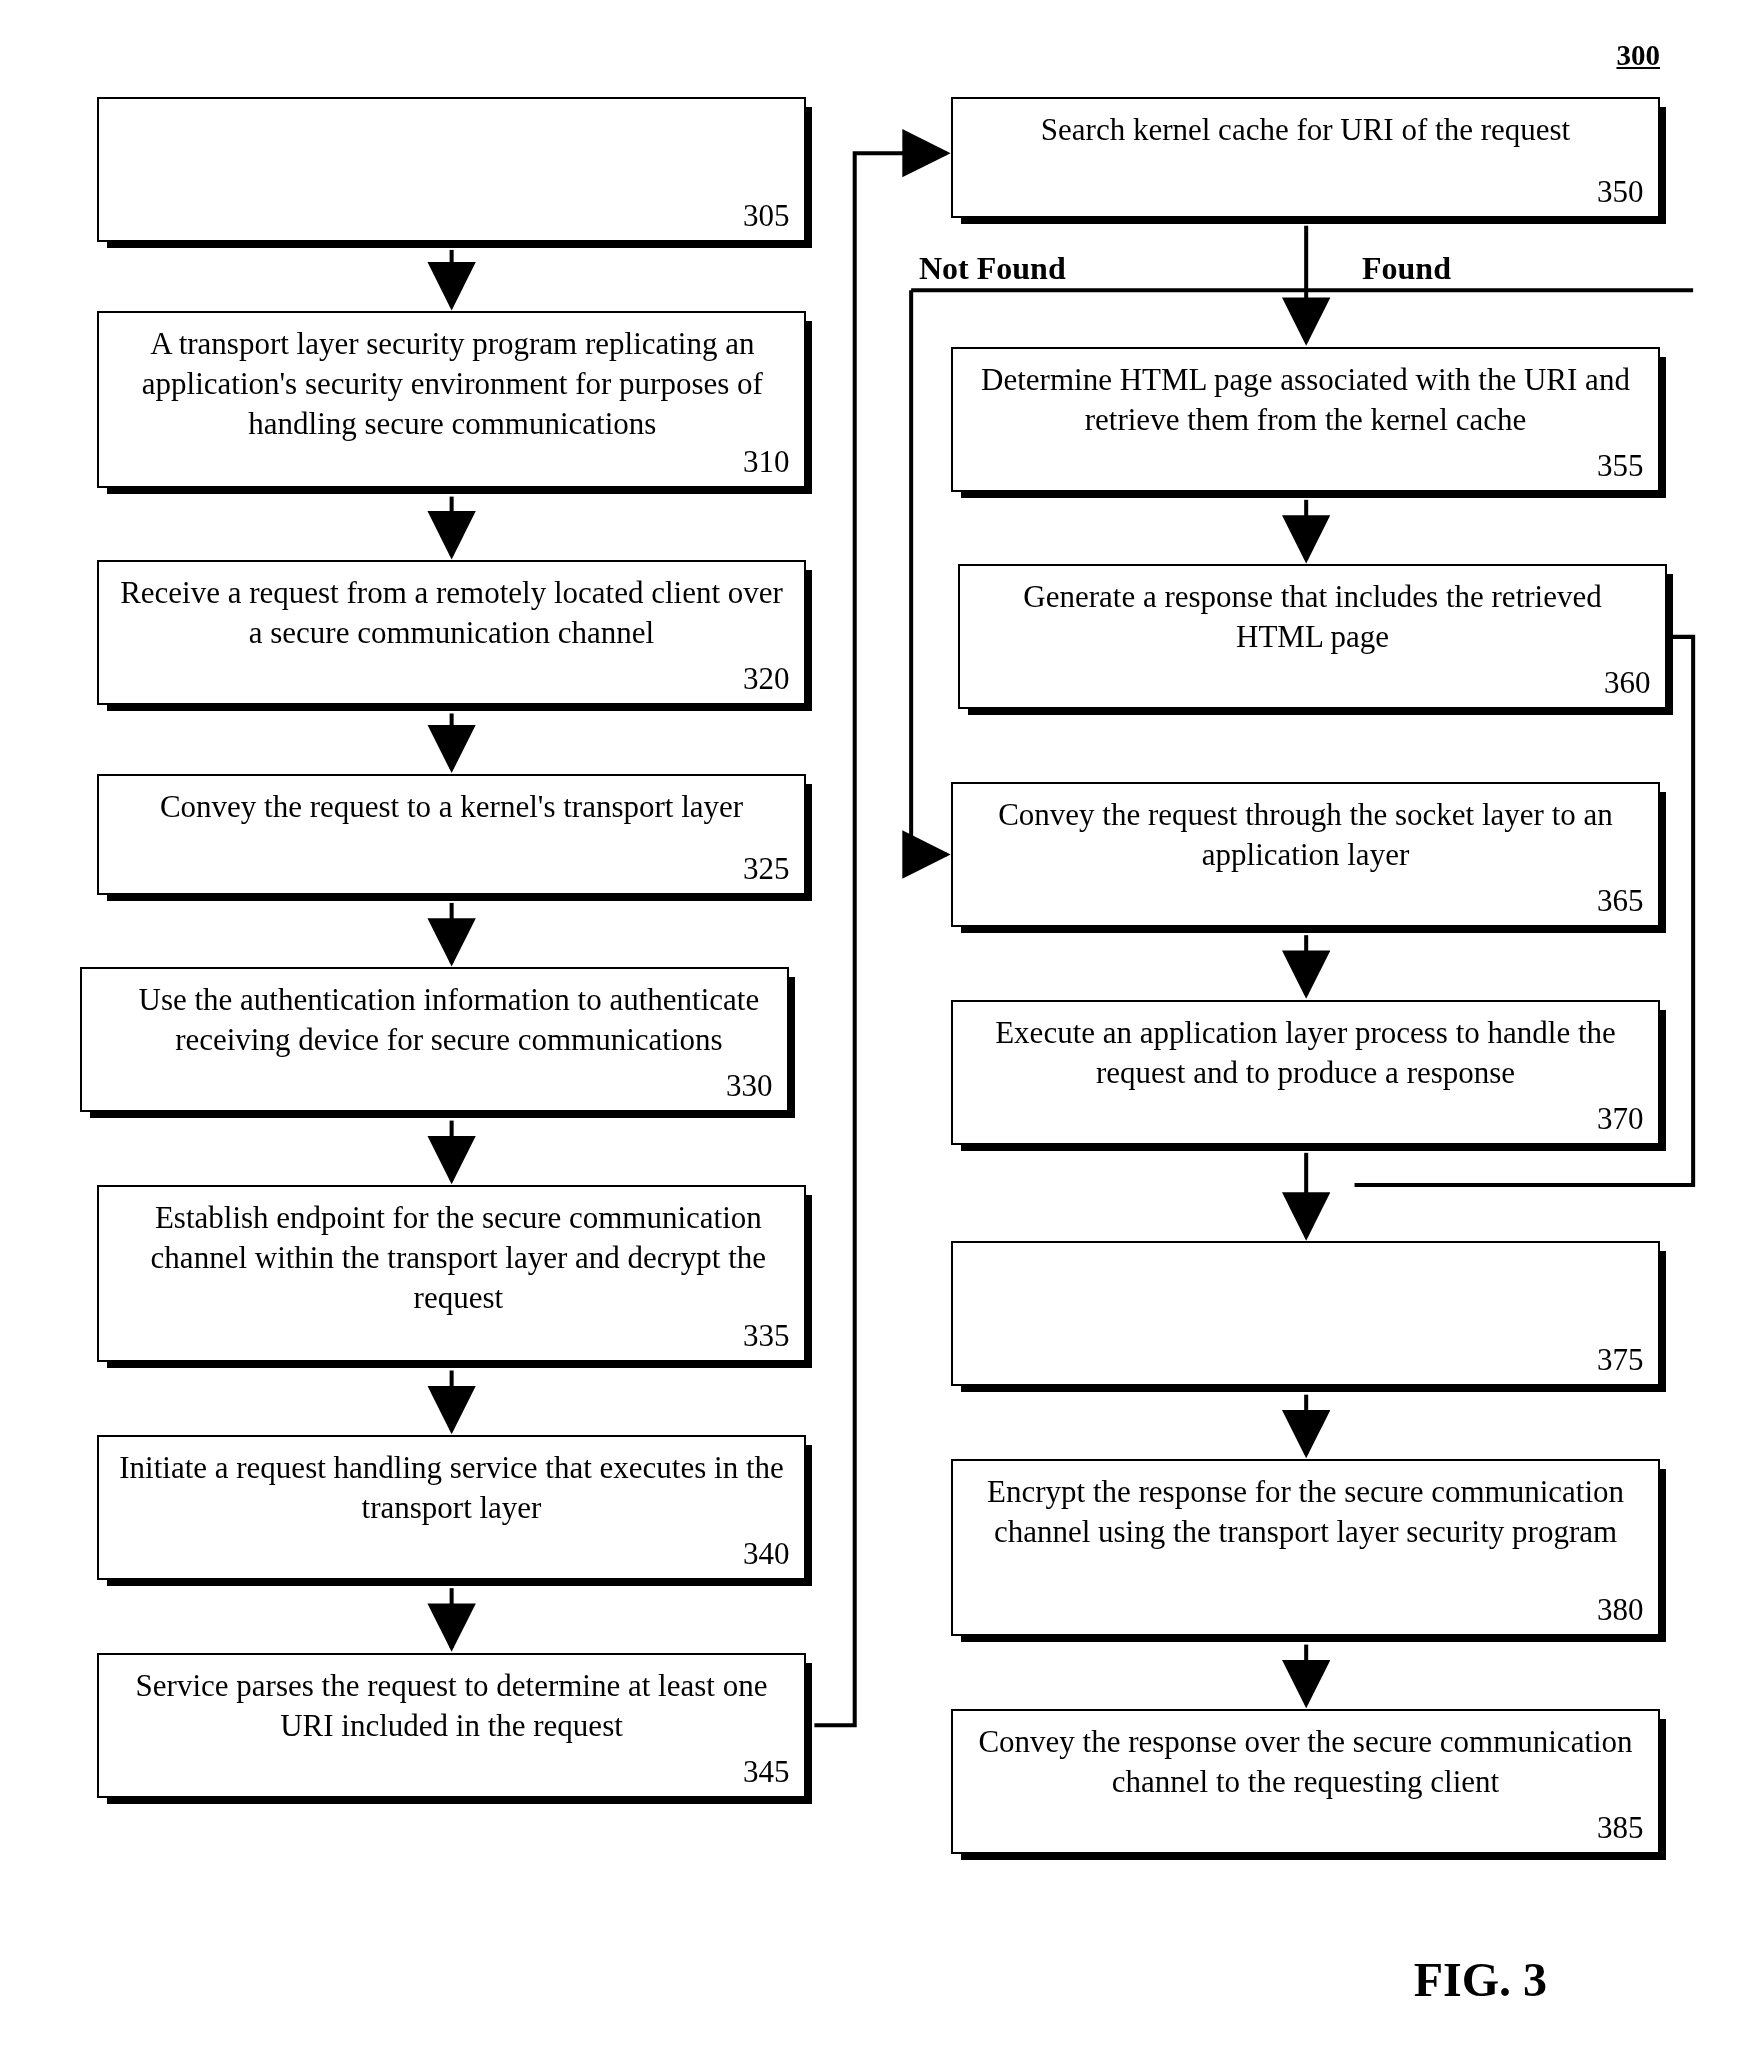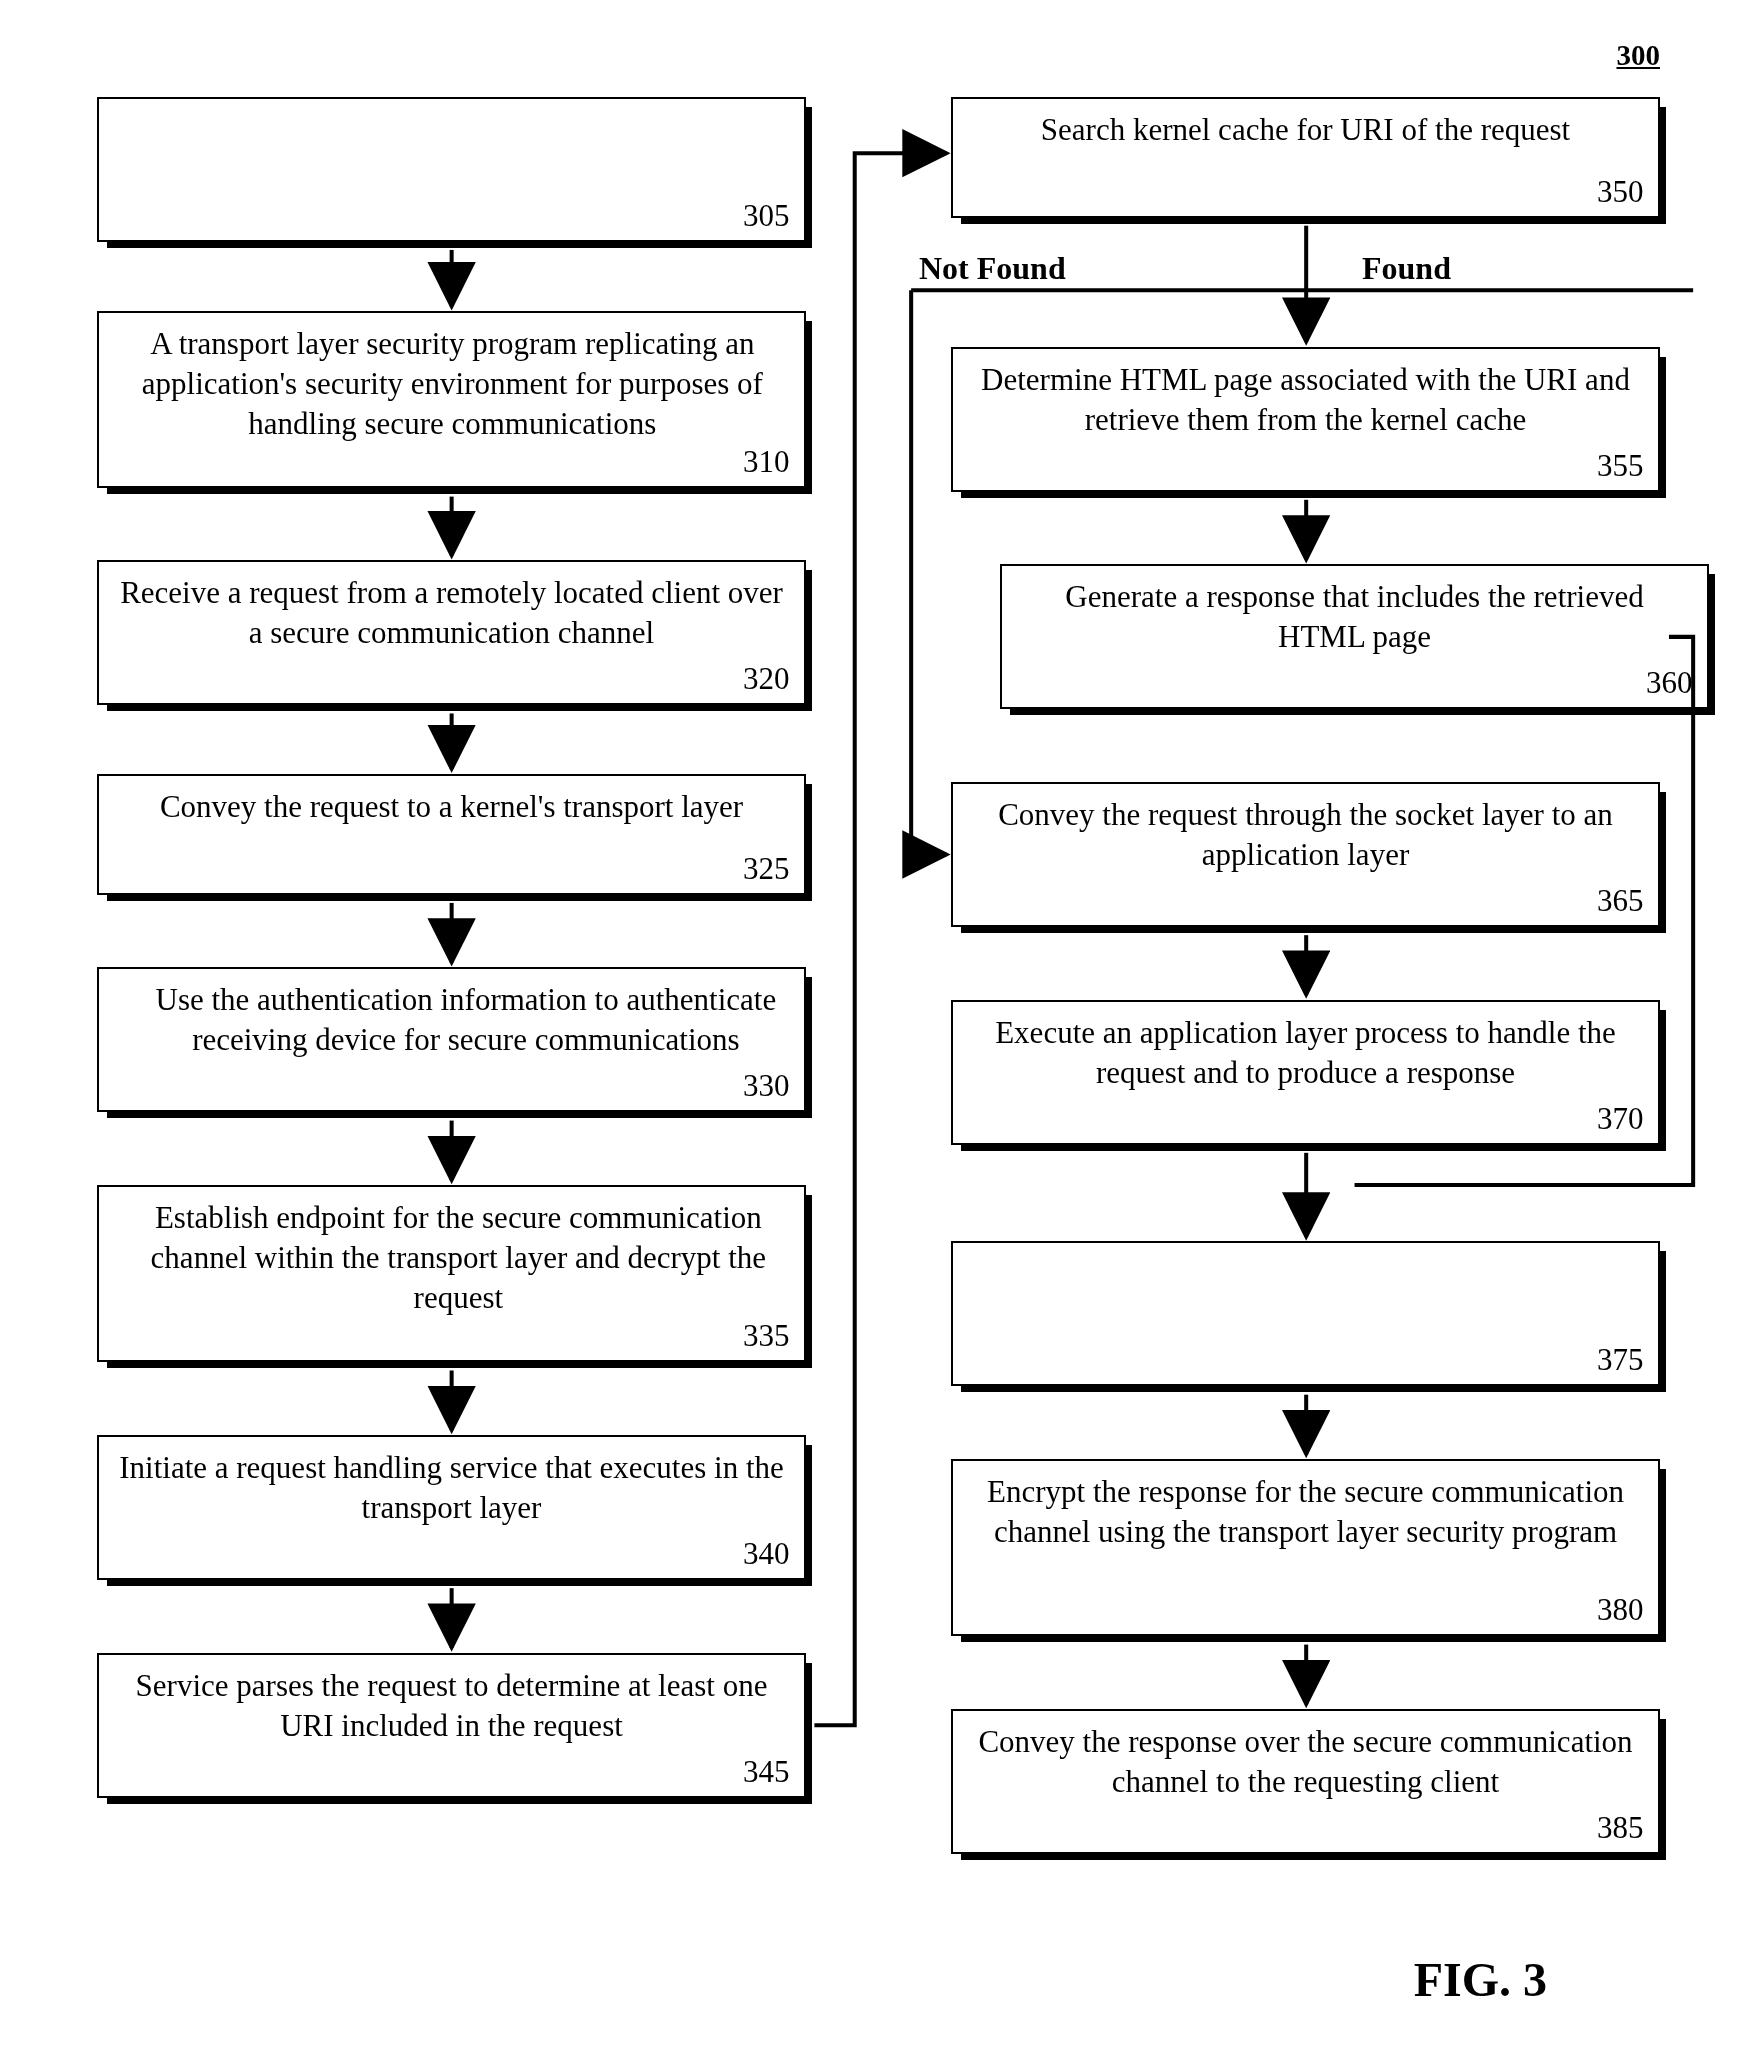--- a/index.html
+++ b/index.html
@@ -83,21 +83,21 @@
 <div class="box" style="left:97px; top:560px; width:709px; height:145px;">
   <span>Receive a request from a remotely located client over a secure communication channel</span>
   <span class="num">320</span>
 </div>
 
 <div class="box" style="left:97px; top:774px; width:709px; height:121px;">
   <span>Convey the request to a kernel's transport layer</span>
   <span class="num">325</span>
 </div>
 
-<div class="box" style="left:97px; top:967px; width:709px; height:145px;padding-left:48px;">
+<div class="box" style="left:80px; top:967px; width:709px; height:145px;padding-left:48px;">
   <span>Use the authentication information to authenticate receiving device for secure communications</span>
   <span class="num">330</span>
 </div>
 
 <div class="box" style="left:97px; top:1185px; width:709px; height:177px;padding-left:33px;">
   <span>Establish endpoint for the secure communication channel within the transport layer and decrypt the request</span>
   <span class="num">335</span>
 </div>
 
 <div class="box" style="left:97px; top:1435px; width:709px; height:145px;">
@@ -113,21 +113,21 @@
 <div class="box" style="left:951px; top:97px; width:709px; height:121px;">
   <span>Search kernel cache for URI of the request</span>
   <span class="num">350</span>
 </div>
 
 <div class="box" style="left:951px; top:347px; width:709px; height:145px;">
   <span>Determine HTML page associated with the URI and retrieve them from the kernel cache</span>
   <span class="num">355</span>
 </div>
 
-<div class="box" style="left:1000px; top:564px; width:709px; height:145px;">
+<div class="box" style="left:958px; top:564px; width:709px; height:145px;">
   <span>Generate a response that includes the retrieved HTML page</span>
   <span class="num">360</span>
 </div>
 
 <div class="box" style="left:951px; top:782px; width:709px; height:145px;">
   <span>Convey the request through the socket layer to an application layer</span>
   <span class="num">365</span>
 </div>
 
 <div class="box" style="left:951px; top:1000px; width:709px; height:145px;">

